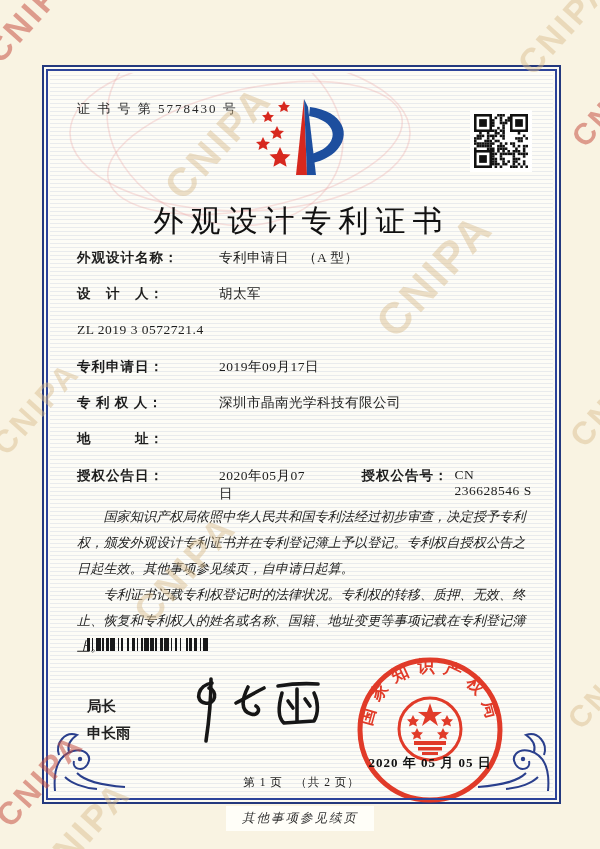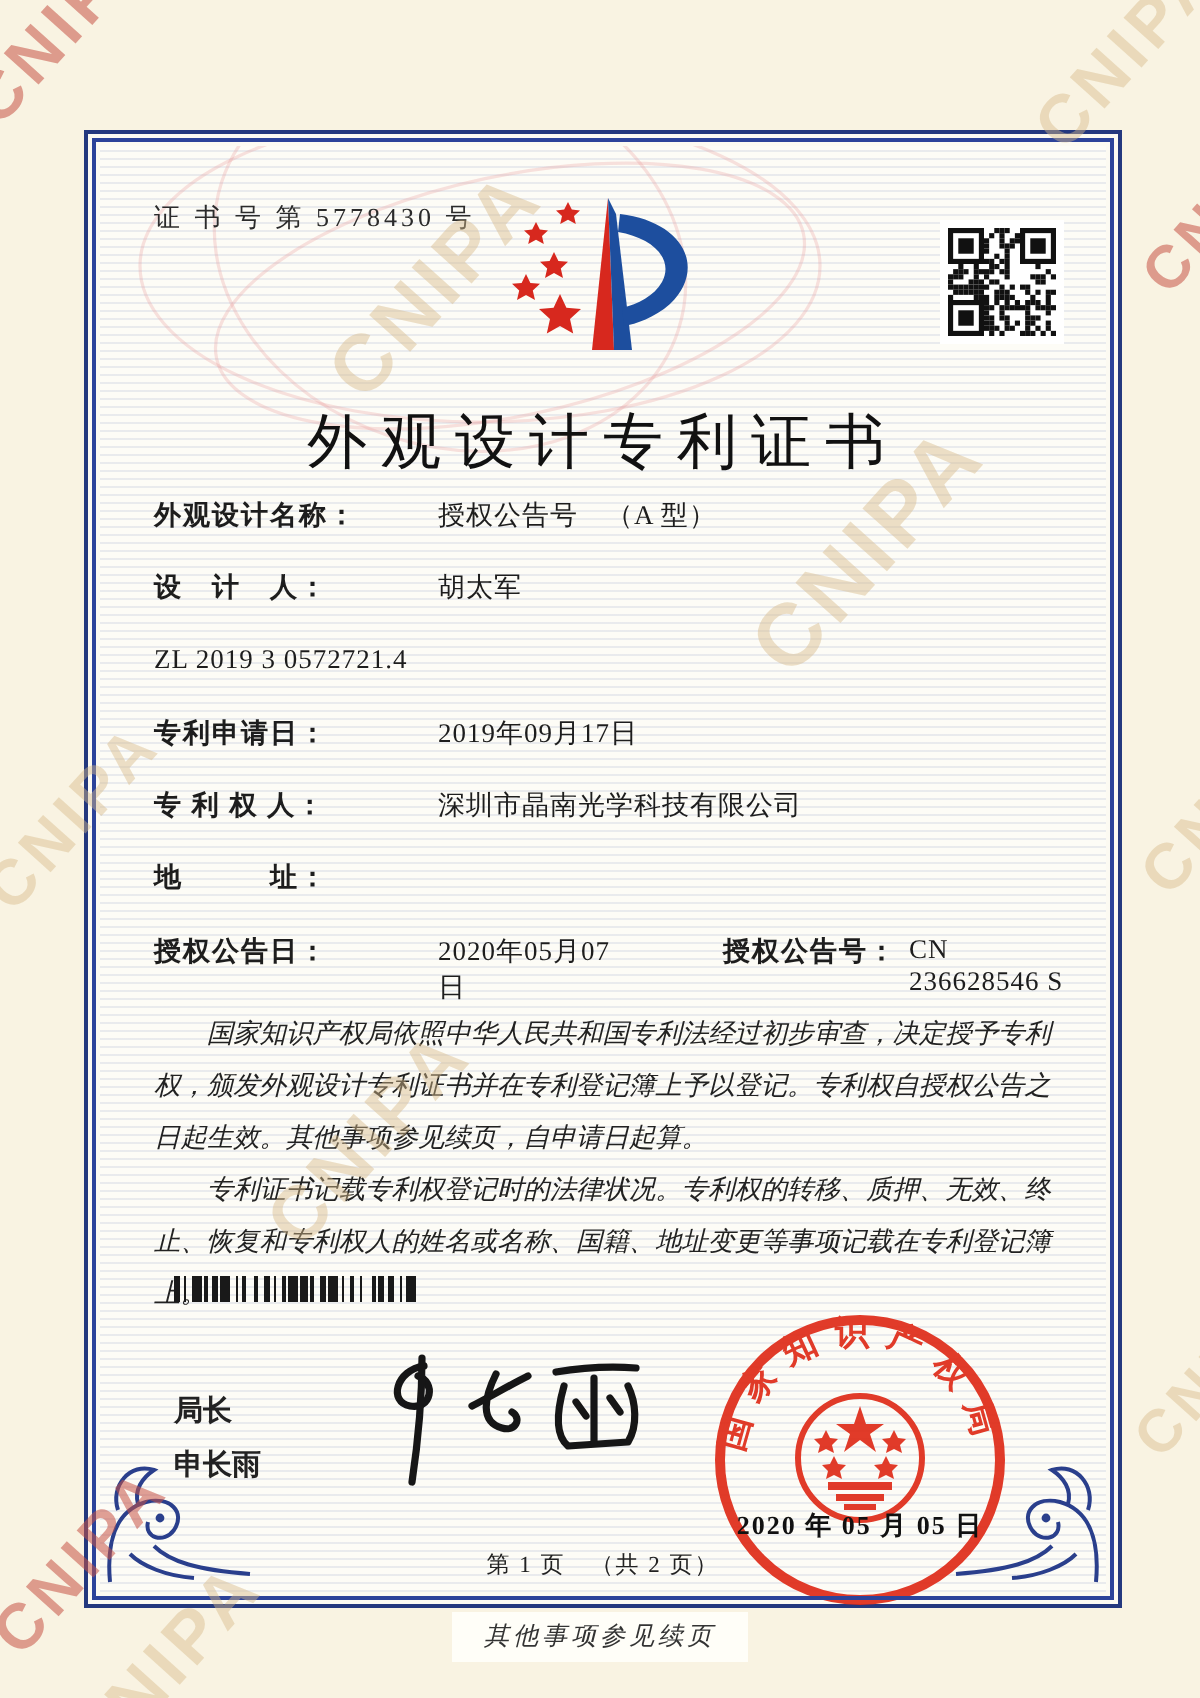--- a/index.html
+++ b/index.html
@@ -269,21 +269,21 @@
             <rect x="0" y="36" width="18" height="18" fill="#111"></rect>
             <rect x="2.5714285714285716" y="38.57142857142858" width="12.857142857142858" height="12.857142857142858" fill="#fff"></rect>
             <rect x="5.142857142857143" y="41.142857142857146" width="7.714285714285715" height="7.714285714285715" fill="#111"></rect>
           </svg></div>
 
       <div class="title">外观设计专利证书</div>
 
       <div class="fields">
           <div class="field-row">
             <span class="flabel">外观设计名称：</span>
-            <span class="fvalue">授权公告号　（A 型）</span>
+            <span class="fvalue">专利申请日　（A 型）</span>
           </div>
           <div class="field-row">
             <span class="flabel">设　计　人：</span>
             <span class="fvalue">胡太军</span>
           </div>
           <div class="field-row">
             <span class="fvalue">ZL 2019 3 0572721.4</span>
           </div>
           <div class="field-row">
             <span class="flabel">专利申请日：</span>

